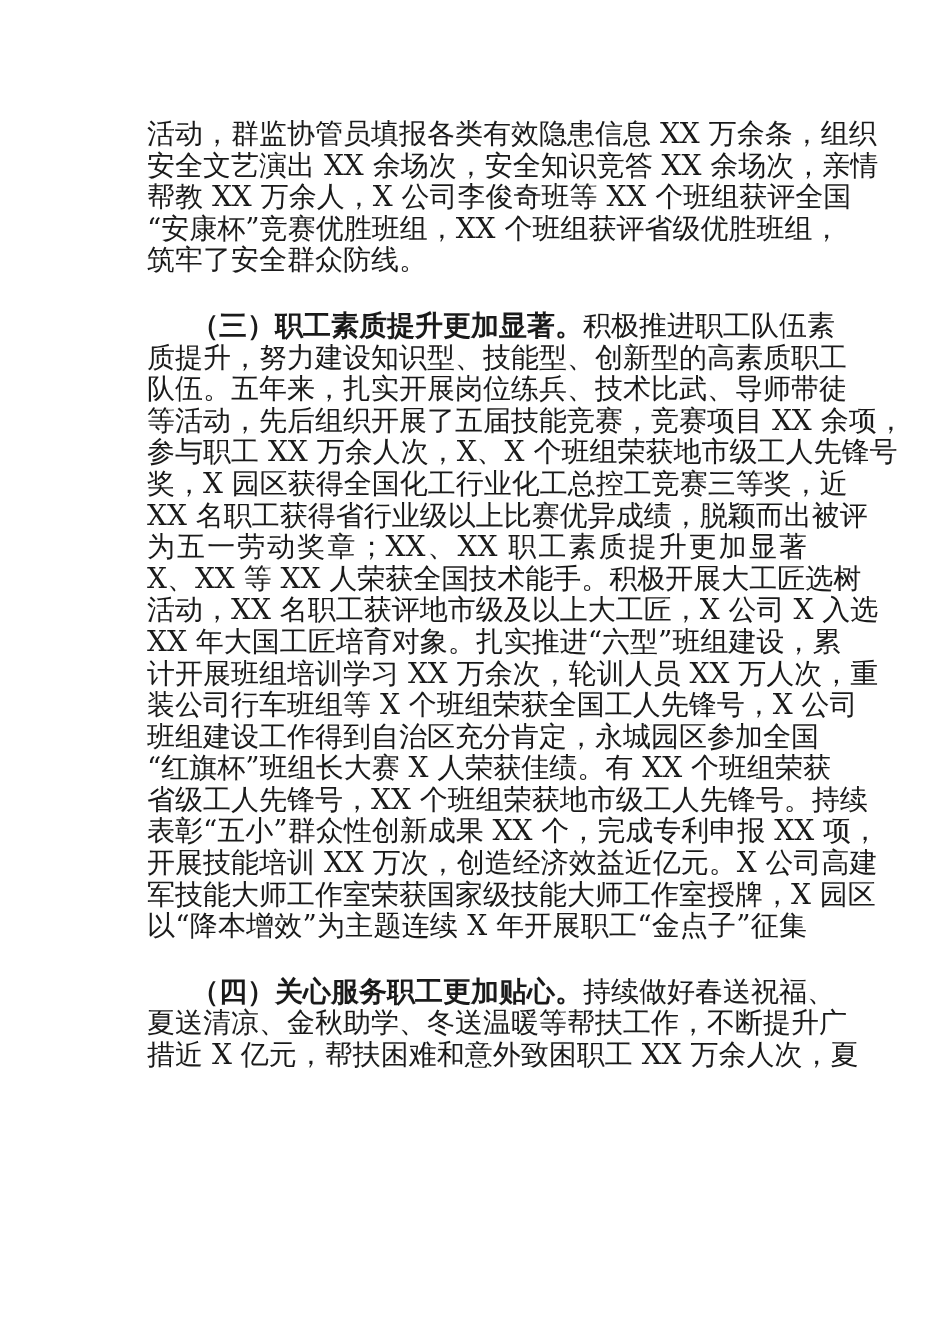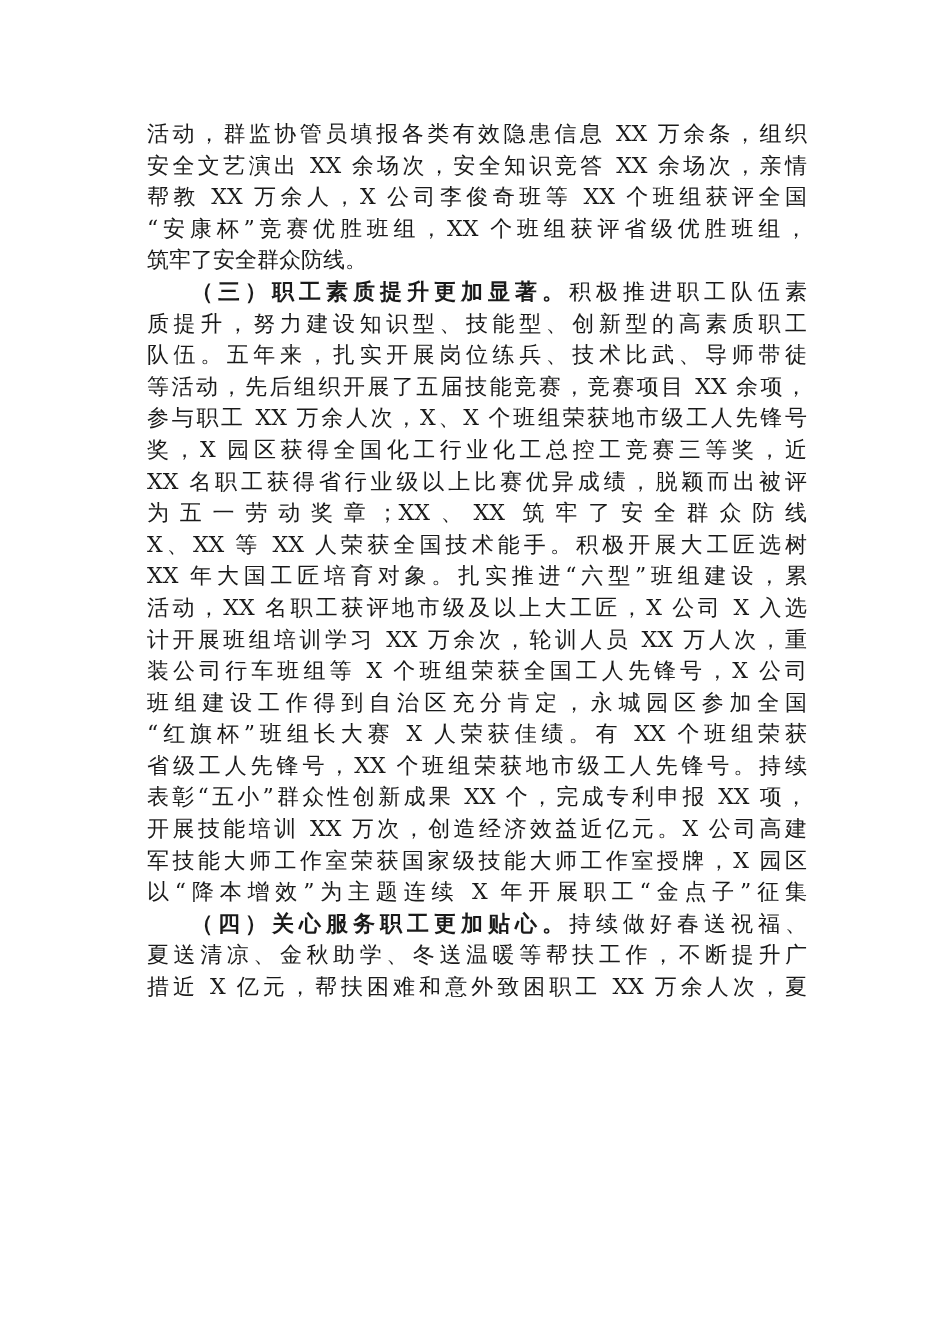--- a/index.html
+++ b/index.html
@@ -12,21 +12,21 @@
     height: 1344px;
     position: relative;
     overflow: hidden;
   }
   .page {
     position: absolute;
     left: 147px;
     top: 118px;
     width: 660px;
     font-family: "DejaVu Serif", "Liberation Serif", serif;
-    font-size: 22px;
+    font-size: 28px;
     line-height: 31.6px;
     color: #1a1a1a;
     text-align: justify;
     text-justify: inter-character;
   }
   .para {
     margin: 0;
     padding: 0;
   }
   .heading {
@@ -38,20 +38,21 @@
     height: 31.6px;
     white-space: nowrap;
     text-align-last: justify;
     text-align: justify;
   }
   .line.last {
     text-align-last: left;
   }
   .line.first-indent {
     padding-left: 44px;
+    margin-top: 34px;
   }
 </style>
 </head>
 <body>
 
 <div class="page">
 
   <div class="para">
     <span class="line">活动，群监协管员填报各类有效隐患信息 XX 万余条，组织</span>
     <span class="line">安全文艺演出 XX 余场次，安全知识竞答 XX 余场次，亲情</span>
@@ -61,24 +62,24 @@
   </div>
 
   <div class="para">
     <span class="line first-indent"><span class="heading">（三）职工素质提升更加显著。</span><span>积极推进职工队伍素</span></span>
     <span class="line">质提升，努力建设知识型、技能型、创新型的高素质职工</span>
     <span class="line">队伍。五年来，扎实开展岗位练兵、技术比武、导师带徒</span>
     <span class="line">等活动，先后组织开展了五届技能竞赛，竞赛项目 XX 余项，</span>
     <span class="line">参与职工 XX 万余人次，X、X 个班组荣获地市级工人先锋号</span>
     <span class="line">奖，X 园区获得全国化工行业化工总控工竞赛三等奖，近</span>
     <span class="line">XX 名职工获得省行业级以上比赛优异成绩，脱颖而出被评</span>
-    <span class="line">为五一劳动奖章；XX、XX 筑牢了安全群众防线</span>
+    <span class="line">为五一劳动奖章；XX、XX 职工素质提升更加显著</span>
     <span class="line">X、XX 等 XX 人荣获全国技术能手。积极开展大工匠选树</span>
+    <span class="line">活动，XX 名职工获评地市级及以上大工匠，X 公司 X 入选</span>
     <span class="line">XX 年大国工匠培育对象。扎实推进“六型”班组建设，累</span>
-    <span class="line">活动，XX 名职工获评地市级及以上大工匠，X 公司 X 入选</span>
     <span class="line">计开展班组培训学习 XX 万余次，轮训人员 XX 万人次，重</span>
     <span class="line">装公司行车班组等 X 个班组荣获全国工人先锋号，X 公司</span>
     <span class="line">班组建设工作得到自治区充分肯定，永城园区参加全国</span>
     <span class="line">“红旗杯”班组长大赛 X 人荣获佳绩。有 XX 个班组荣获</span>
     <span class="line">省级工人先锋号，XX 个班组荣获地市级工人先锋号。持续</span>
     <span class="line">表彰“五小”群众性创新成果 XX 个，完成专利申报 XX 项，</span>
     <span class="line">开展技能培训 XX 万次，创造经济效益近亿元。X 公司高建</span>
     <span class="line">军技能大师工作室荣获国家级技能大师工作室授牌，X 园区</span>
     <span class="line">以“降本增效”为主题连续 X 年开展职工“金点子”征集</span>
   </div>

